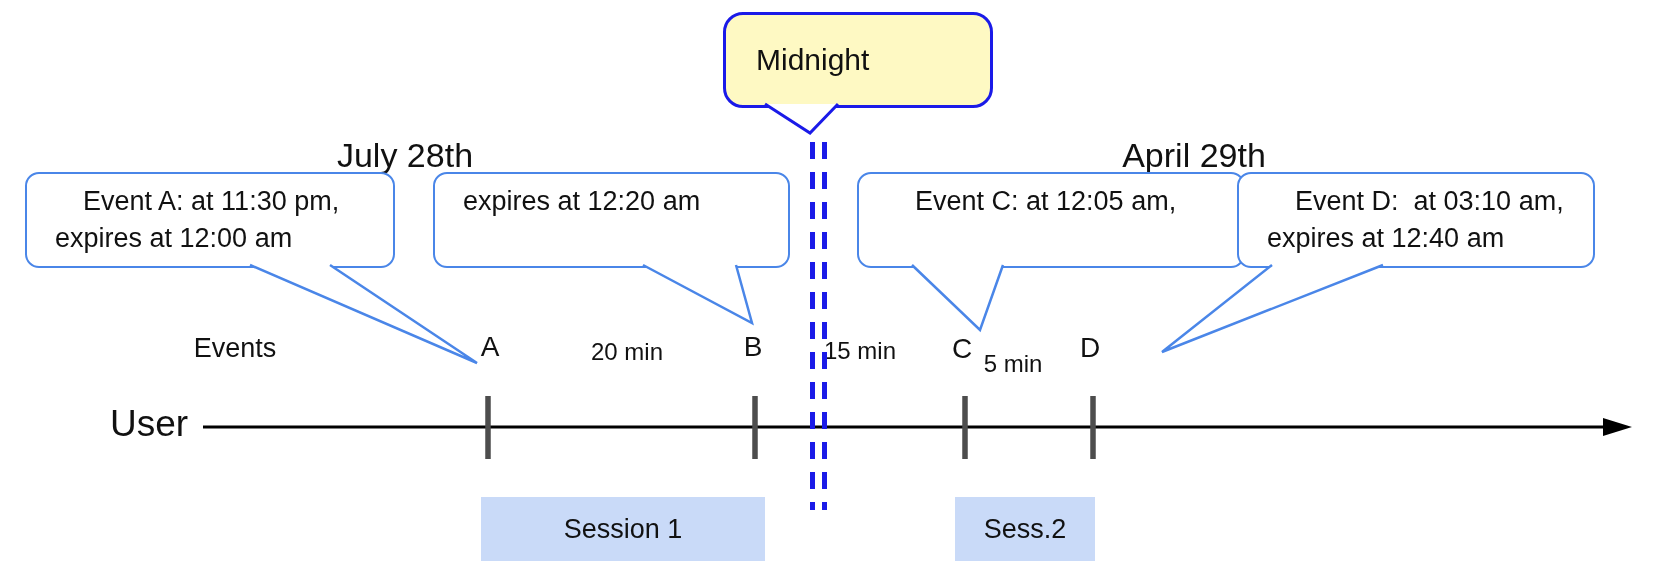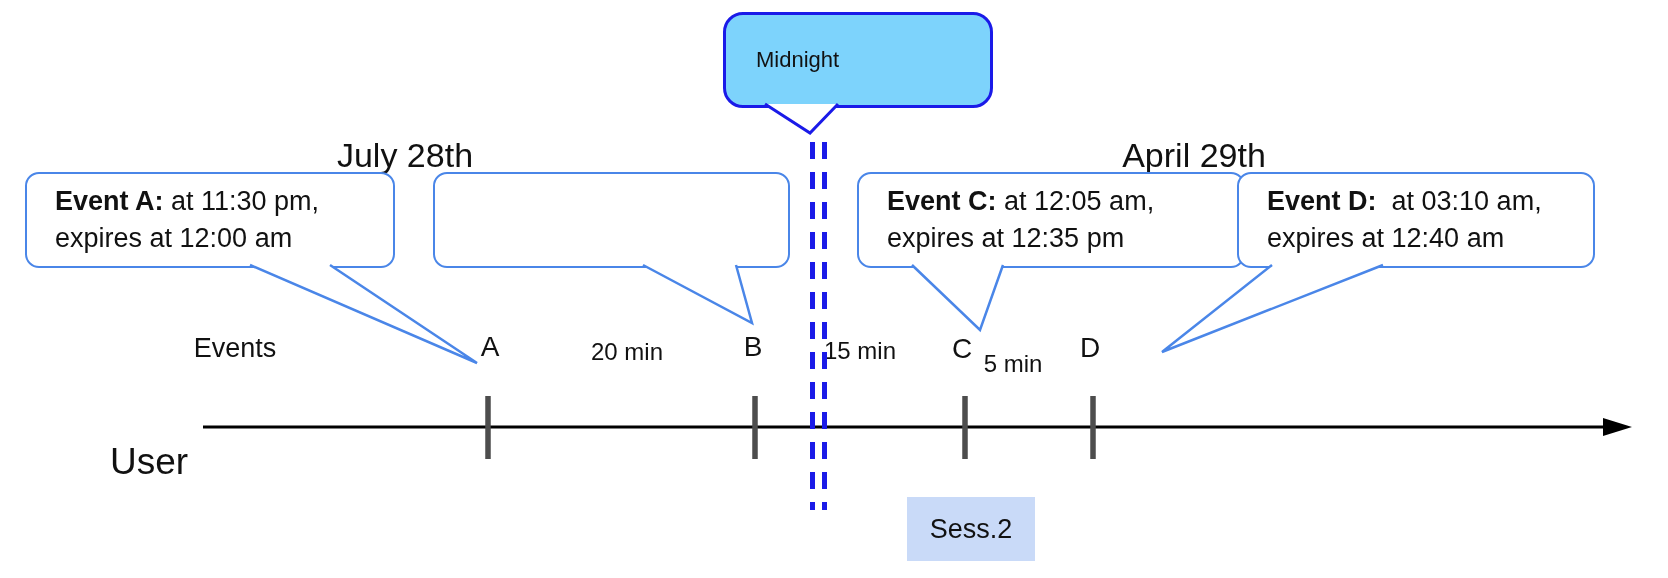--- a/index.html
+++ b/index.html
@@ -15,27 +15,27 @@
   .date-lbl{font-size:34px;margin-top:32px;}
   .axis-lbl{font-size:37px;}
   .row-lbl{font-size:27px;}
   .tick-lbl{font-size:28px;}
   .gap-lbl{font-size:24px;}
   .bubble{
     position:absolute;top:172px;height:96px;box-sizing:border-box;
     background:#fff;border:2.5px solid #4a86e8;border-radius:14px;
     padding:9px 10px 0 28px;font-size:27px;line-height:37px;z-index:2;
   }
-  .b-bold{font-weight:bold;white-space:pre-wrap;}
+  .b-bold{font-weight:normal;white-space:pre-wrap;margin-left:28px;}
   .b-time{white-space:pre-wrap;}
   .midnight-bubble{
     position:absolute;left:723px;top:12px;width:270px;height:96px;box-sizing:border-box;
-    background:#7dd3fc;border:3px solid #1a1ae8;border-radius:20px;
+    background:#fef9c3;border:3px solid #1a1ae8;border-radius:20px;
     display:flex;align-items:center;padding-left:30px;
-    font-size:22px;z-index:2;
+    font-size:30px;z-index:2;
   }
   .session-box{
     position:absolute;top:497px;height:64px;background:#c9daf8;
     display:flex;align-items:center;justify-content:center;
     font-size:27px;color:#111;z-index:1;
   }
   svg.overlay{position:absolute;left:0;top:0;z-index:5;pointer-events:none;}
 </style>
 </head>
 <body>
@@ -48,44 +48,47 @@
   <div class="midnight-bubble">
     <span>Midnight</span>
   </div>
 
   <div class="bubble" style="left:25px;width:370px;">
     <div><span class="b-bold">Event A:</span><span class="b-time"> at 11:30 pm,</span></div>
     <div>expires at 12:00 am</div>
   </div>
 
   <div class="bubble" style="left:433px;width:357px;">
+    <div>expires at 12:20 am</div>
   </div>
 
   <div class="bubble" style="left:857px;width:388px;">
     <div><span class="b-bold">Event C:</span><span class="b-time"> at 12:05 am,</span></div>
-    <div>expires at 12:35 pm</div>
   </div>
 
   <div class="bubble" style="left:1237px;width:358px;">
     <div><span class="b-bold">Event D:</span><span class="b-time">  at 03:10 am,</span></div>
     <div>expires at 12:40 am</div>
   </div>
 
   <div class="lbl row-lbl" style="left:235px;top:348px;">Events</div>
   <div class="lbl tick-lbl" style="left:490px;top:347px;">A</div>
   <div class="lbl gap-lbl" style="left:627px;top:352px;">20 min</div>
   <div class="lbl tick-lbl" style="left:753px;top:347px;">B</div>
   <div class="lbl gap-lbl" style="left:860px;top:351px;">15 min</div>
   <div class="lbl tick-lbl" style="left:962px;top:349px;">C</div>
   <div class="lbl gap-lbl" style="left:1013px;top:364px;">5 min</div>
   <div class="lbl tick-lbl" style="left:1090px;top:348px;">D</div>
 
-  <div class="lbl axis-lbl" style="left:149px;top:424px;margin-top:38px;">User</div>
+  <div class="lbl axis-lbl" style="left:149px;top:424px;">User</div>
 
-  <div class="session-box" style="left:907px;width:128px;">
+  <div class="session-box" style="left:481px;width:284px;">
+    <span>Session 1</span>
+  </div>
+  <div class="session-box" style="left:955px;width:140px;">
     <span>Sess.2</span>
   </div>
 
   <svg class="overlay" width="1668" height="578" viewBox="0 0 1668 578">
 
     <line x1="203" y1="427" x2="1606" y2="427" stroke="#000" stroke-width="3"></line>
     <polygon points="1632,427 1603,418 1603,436" fill="#000"></polygon>
 
     <line x1="488" y1="396" x2="488" y2="459" stroke="#4d4d4d" stroke-width="5.5"></line>
     <line x1="755" y1="396" x2="755" y2="459" stroke="#4d4d4d" stroke-width="5.5"></line>

